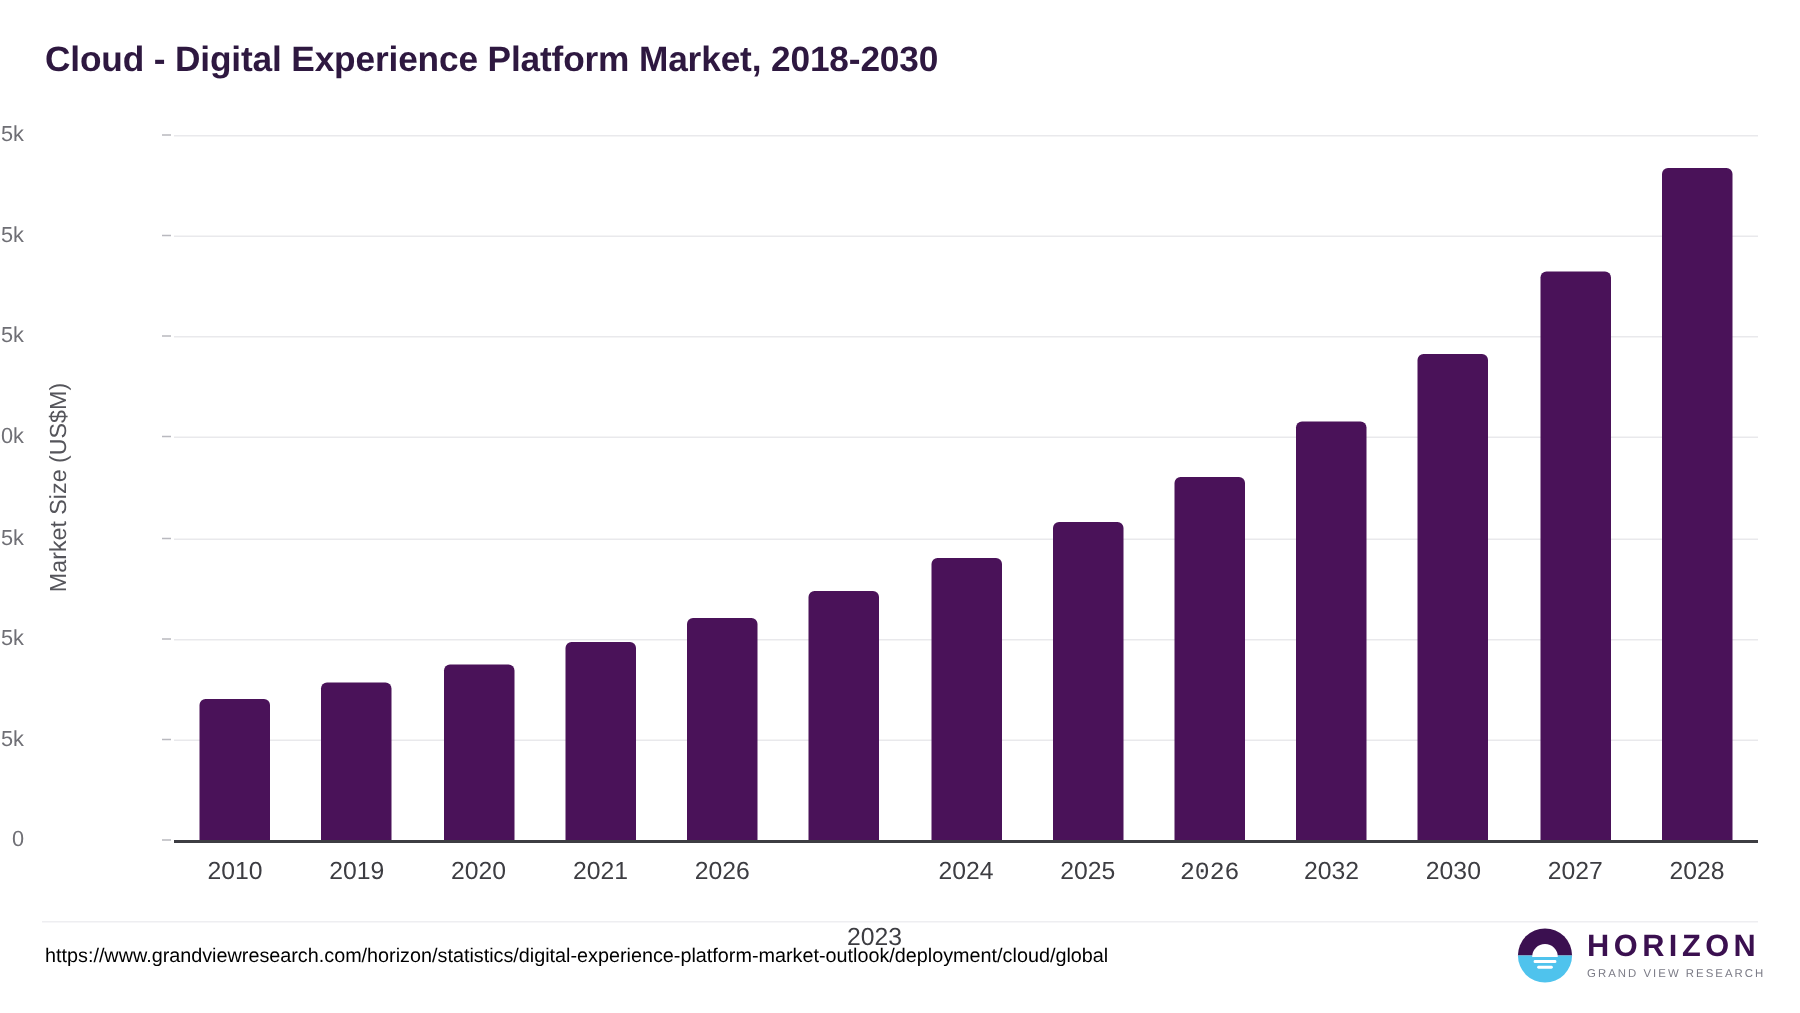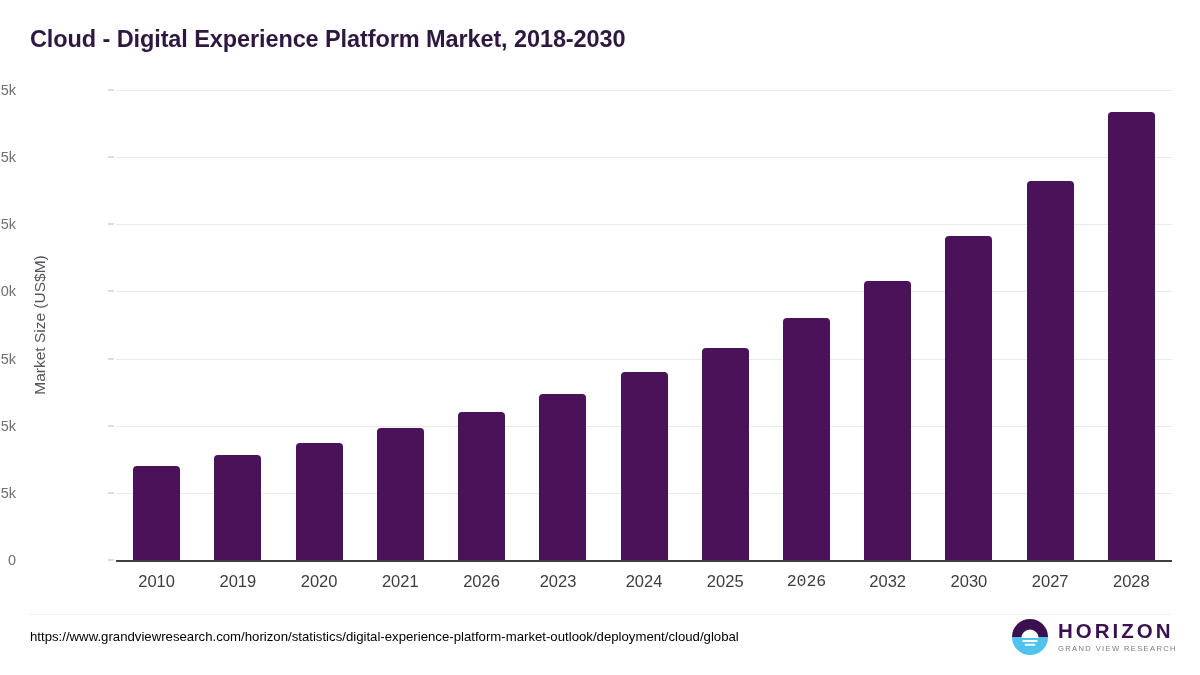--- a/index.html
+++ b/index.html
@@ -224,21 +224,21 @@
     </div>
 
   <div class="axis-baseline"></div>
 
   <div id="xtick-layer">
       <div class="xtick" style="left: 156.615px;">2010</div>
       <div class="xtick" style="left: 237.846px;">2019</div>
       <div class="xtick" style="left: 319.077px;">2020</div>
       <div class="xtick" style="left: 400.308px;">2021</div>
       <div class="xtick" style="left: 481.538px;">2026</div>
-      <div class="xtick" style="left: 558px;">2023</div>
+      <div class="xtick" style="left: 583px; margin-top: 44px;">2023</div>
       <div class="xtick" style="left: 644px;">2024</div>
       <div class="xtick" style="left: 725.231px;">2025</div>
       <div class="xtick" style="left: 806.462px; font-family: Liberation Mono, monospace;">2026</div>
       <div class="xtick" style="left: 887.692px;">2032</div>
       <div class="xtick" style="left: 968.923px;">2030</div>
       <div class="xtick" style="left: 1050.15px;">2027</div>
       <div class="xtick" style="left: 1131.38px;">2028</div>
     </div>
 
   <div class="footer-rule"></div>

